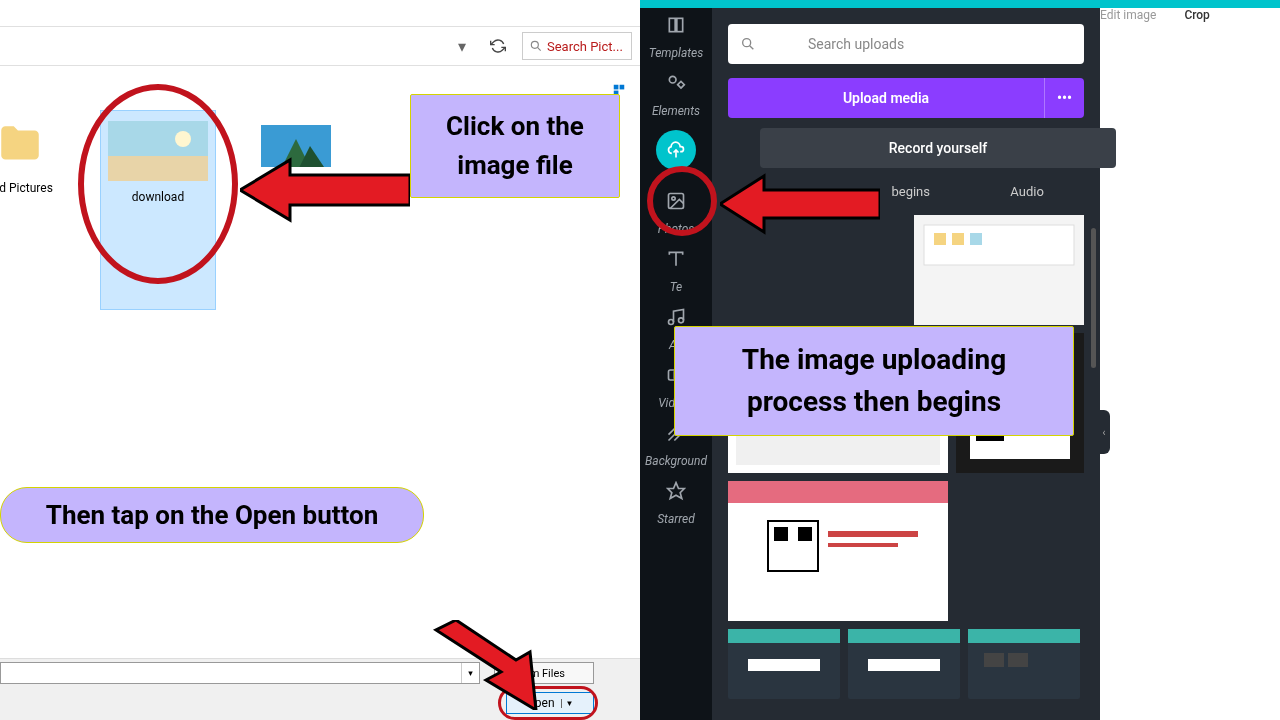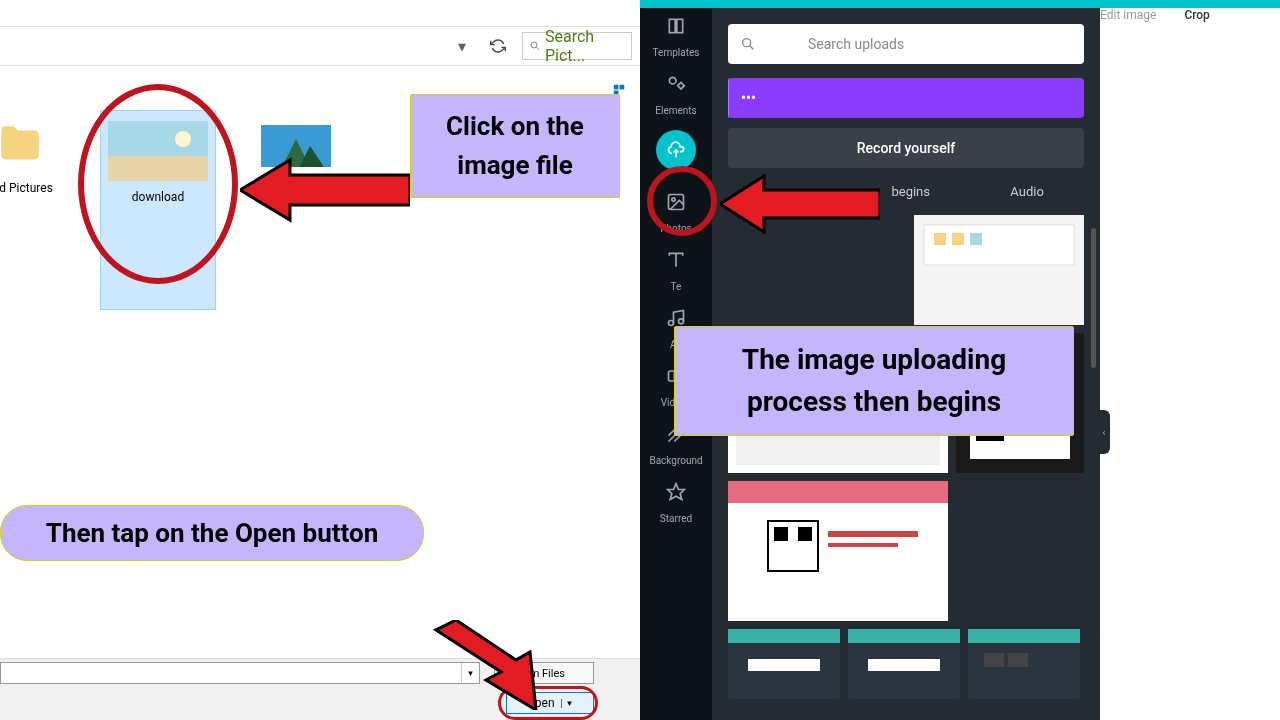--- a/index.html
+++ b/index.html
@@ -3,21 +3,21 @@
 <meta charset="utf-8">
 <style>
   * { margin: 0; padding: 0; box-sizing: border-box; font-family: -apple-system, BlinkMacSystemFont, "Segoe UI", Roboto, Arial, sans-serif; }
   body { width: 1280px; height: 720px; position: relative; background: #fff; overflow: hidden; }
 
   
   .file-dialog { position: absolute; left: 0; top: 0; width: 640px; height: 720px; background: #fff; }
   .dialog-header { position: absolute; top: 26px; left: 0; right: 0; height: 40px; display: flex; align-items: center; justify-content: flex-end; padding: 0 8px; border-top: 1px solid #e0e0e0; border-bottom: 1px solid #e0e0e0; }
   .nav-arrow { width: 18px; height: 18px; margin-right: 8px; color: #666; }
   .refresh-btn { width: 28px; height: 28px; display: flex; align-items: center; justify-content: center; margin-right: 10px; }
-  .search-box { width: 110px; height: 28px; border: 1px solid #ccc; display: flex; align-items: center; padding: 0 6px; color: #4d7c0f; font-size: 16px; }
+  .search-box { width: 110px; height: 28px; border: 1px solid #ccc; display: flex; align-items: center; padding: 0 6px; color: #b91c1c; font-size: 13px; }
   .search-box svg { width: 14px; height: 14px; margin-right: 4px; }
   .toolbar-icon { position: absolute; top: 82px; right: 14px; }
 
   .file-area { position: absolute; top: 110px; left: 0; right: 0; height: 200px; display: flex; gap: 30px; padding-left: 0; }
   .file-item { width: 100px; text-align: center; font-size: 12px; }
   .folder-icon { width: 60px; height: 50px; margin: 10px auto 8px; }
   .file-thumb { width: 100px; height: 60px; margin: 6px auto 6px; }
   .file-item.selected { background: #cce8ff; border: 1px solid #99d1ff; padding: 4px; }
 
   .bottom-bar { position: absolute; bottom: 0; left: 0; right: 0; height: 62px; background: #f0f0f0; border-top: 1px solid #ddd; }
@@ -27,31 +27,31 @@
   .open-btn { position: absolute; bottom: 6px; left: 506px; width: 88px; height: 22px; border: 1px solid #0078d4; background: #e5f1fb; font-size: 12px; display: flex; align-items: center; justify-content: center; font-weight: 400; }
   .open-btn .dd { border-left: 1px solid #666; margin-left: 6px; padding-left: 4px; font-size: 8px; }
 
   
   .canva-app { position: absolute; left: 640px; top: 0; width: 640px; height: 720px; }
   .canva-topbar { position: absolute; top: 0; left: 0; right: 0; height: 8px; background: #00c4cc; }
   .canva-toolbar { position: absolute; top: 8px; left: 460px; height: 50px; display: flex; gap: 28px; font-size: 12px; color: #999; }
   .canva-toolbar .crop { color: #333; font-weight: 500; }
 
   .canva-sidebar { position: absolute; top: 8px; left: 0; width: 72px; height: 712px; background: #0e1318; }
-  .side-item { height: 58px; display: flex; flex-direction: column; align-items: center; justify-content: center; color: #a0a6ad; font-size: 10px; gap: 11px; }
+  .side-item { height: 58px; display: flex; flex-direction: column; align-items: center; justify-content: center; color: #a0a6ad; font-size: 12px; gap: 11px; font-style: italic; }
   .side-item.active { background: #252b33; border-radius: 50%; width: 40px; height: 40px; margin: 8px auto; background: #00c4cc; color: #fff; }
   .side-item svg { width: 20px; height: 20px; }
 
   .canva-panel { position: absolute; top: 8px; left: 72px; width: 388px; height: 712px; background: #252b33; padding: 16px; }
   .panel-search { width: 100%; height: 40px; background: #fff; border-radius: 4px; display: flex; align-items: center; padding: 0 12px; color: #888; font-size: 14px; gap: 44px; }
   .panel-search svg { width: 16px; height: 16px; margin-right: 8px; }
   .upload-btn { width: 100%; height: 40px; background: #8b3dff; color: #fff; border-radius: 4px; margin-top: 14px; display: flex; align-items: center; font-size: 14px; font-weight: 600; position: relative; }
   .upload-btn .main { flex: 1; text-align: center; }
   .upload-btn .more { width: 40px; border-left: 1px solid rgba(255,255,255,.3); display: flex; align-items: center; justify-content: center; height: 100%; }
-  .record-btn { width: 100%; height: 40px; background: #3a4048; color: #fff; border-radius: 4px; margin-top: 10px; display: flex; align-items: center; justify-content: center; font-size: 14px; font-weight: 500; }
+  .record-btn { width: 100%; height: 40px; background: #3a4048; color: #fff; border-radius: 4px; margin-top: 10px; display: flex; align-items: center; justify-content: center; font-size: 14px; font-weight: 500; margin-left: 32px; }
   .panel-tabs { display: flex; justify-content: space-around; margin-top: 16px; color: #ccc; font-size: 13px; }
   .panel-tabs span:nth-child(1) { visibility: hidden; }
   .uploads-grid { margin-top: 16px; }
   .grid-item { background: #fff; border-radius: 2px; }
   .grid-row { display: flex; gap: 8px; margin-top: 8px; }
   .scrollbar { position: absolute; right: 4px; top: 220px; width: 5px; height: 140px; background: #555; border-radius: 3px; }
 
   
   .callout { position: absolute; background: #c4b5fd; border: 1px solid #d4d400; padding: 12px 18px; font-weight: 700; color: #000; text-align: center; font-size: 22px; border-radius: 2px; }
   .red-circle { position: absolute; border: 6px solid #c1131d; border-radius: 50%; }
@@ -202,20 +202,21 @@
 
   <div class="canva-panel">
     <div class="panel-search">
       <svg viewBox="0 0 24 24" fill="none" stroke="#888" stroke-width="2">
           <circle cx="10" cy="10" r="6"></circle>
           <line x1="20" y1="20" x2="14.5" y2="14.5"></line>
         </svg>
       <span>Search uploads</span>
     </div>
     <div class="upload-btn">
+      <span class="main">Upload media</span>
       <span class="more">•••</span>
     </div>
     <div class="record-btn">
       <span>Record yourself</span>
     </div>
     <div class="panel-tabs">
       <span>Images</span>
       <span>begins</span>
       <span>Audio</span>
     </div>
@@ -285,21 +286,21 @@
     <div class="scrollbar"></div>
   </div>
   <div style="position:absolute;left:458px;top:410px;width:12px;height:44px;background:#252b33;border-radius:0 6px 6px 0;display:flex;align-items:center;justify-content:center;color:#aaa;font-size:10px;">‹</div>
 </div>
 
 <div class="red-circle" style="left:78px;top:84px;width:160px;height:200px;"></div>
 <div class="red-circle" style="left:647px;top:166px;width:70px;height:70px;"></div>
 <div class="red-circle" style="left:498px;top:686px;width:100px;height:34px;border-width:3px;border-radius:18px;"></div>
 
 <div class="callout" style="left:410px;top:94px;width:210px;line-height:1.5;font-size:26px;">Click on the image file</div>
-<div class="callout" style="left:0;top:505px;width:424px;font-size:26px;border-radius:27px;">Then tap on the Open button</div>
+<div class="callout" style="left:0;top:487px;width:424px;font-size:26px;border-radius:27px;">Then tap on the Open button</div>
 <div class="callout" style="left:674px;top:310px;width:400px;font-size:28px;line-height:1.5;margin-top:16px;">The image uploading process then begins</div>
 
 <svg class="arrow-red" style="left:240px;top:150px;" width="170" height="100" viewBox="0 0 170 100">
   <polygon points="0,40 50,10 50,25 170,25 170,55 50,55 50,70" fill="#e31b23" stroke="#000" stroke-width="3"></polygon>
 </svg>
 <svg class="arrow-red" style="left:720px;top:170px;" width="160" height="80" viewBox="0 0 160 80">
   <polygon points="0,34 44,6 44,20 160,20 160,48 44,48 44,62" fill="#e31b23" stroke="#000" stroke-width="3"></polygon>
 </svg>
 <svg class="arrow-red" style="left:416px;top:620px;" width="140" height="90" viewBox="0 0 140 90">
   <polygon points="120,90 70,60 85,52 20,10 40,0 100,40 114,32" fill="#e31b23" stroke="#000" stroke-width="3"></polygon>

